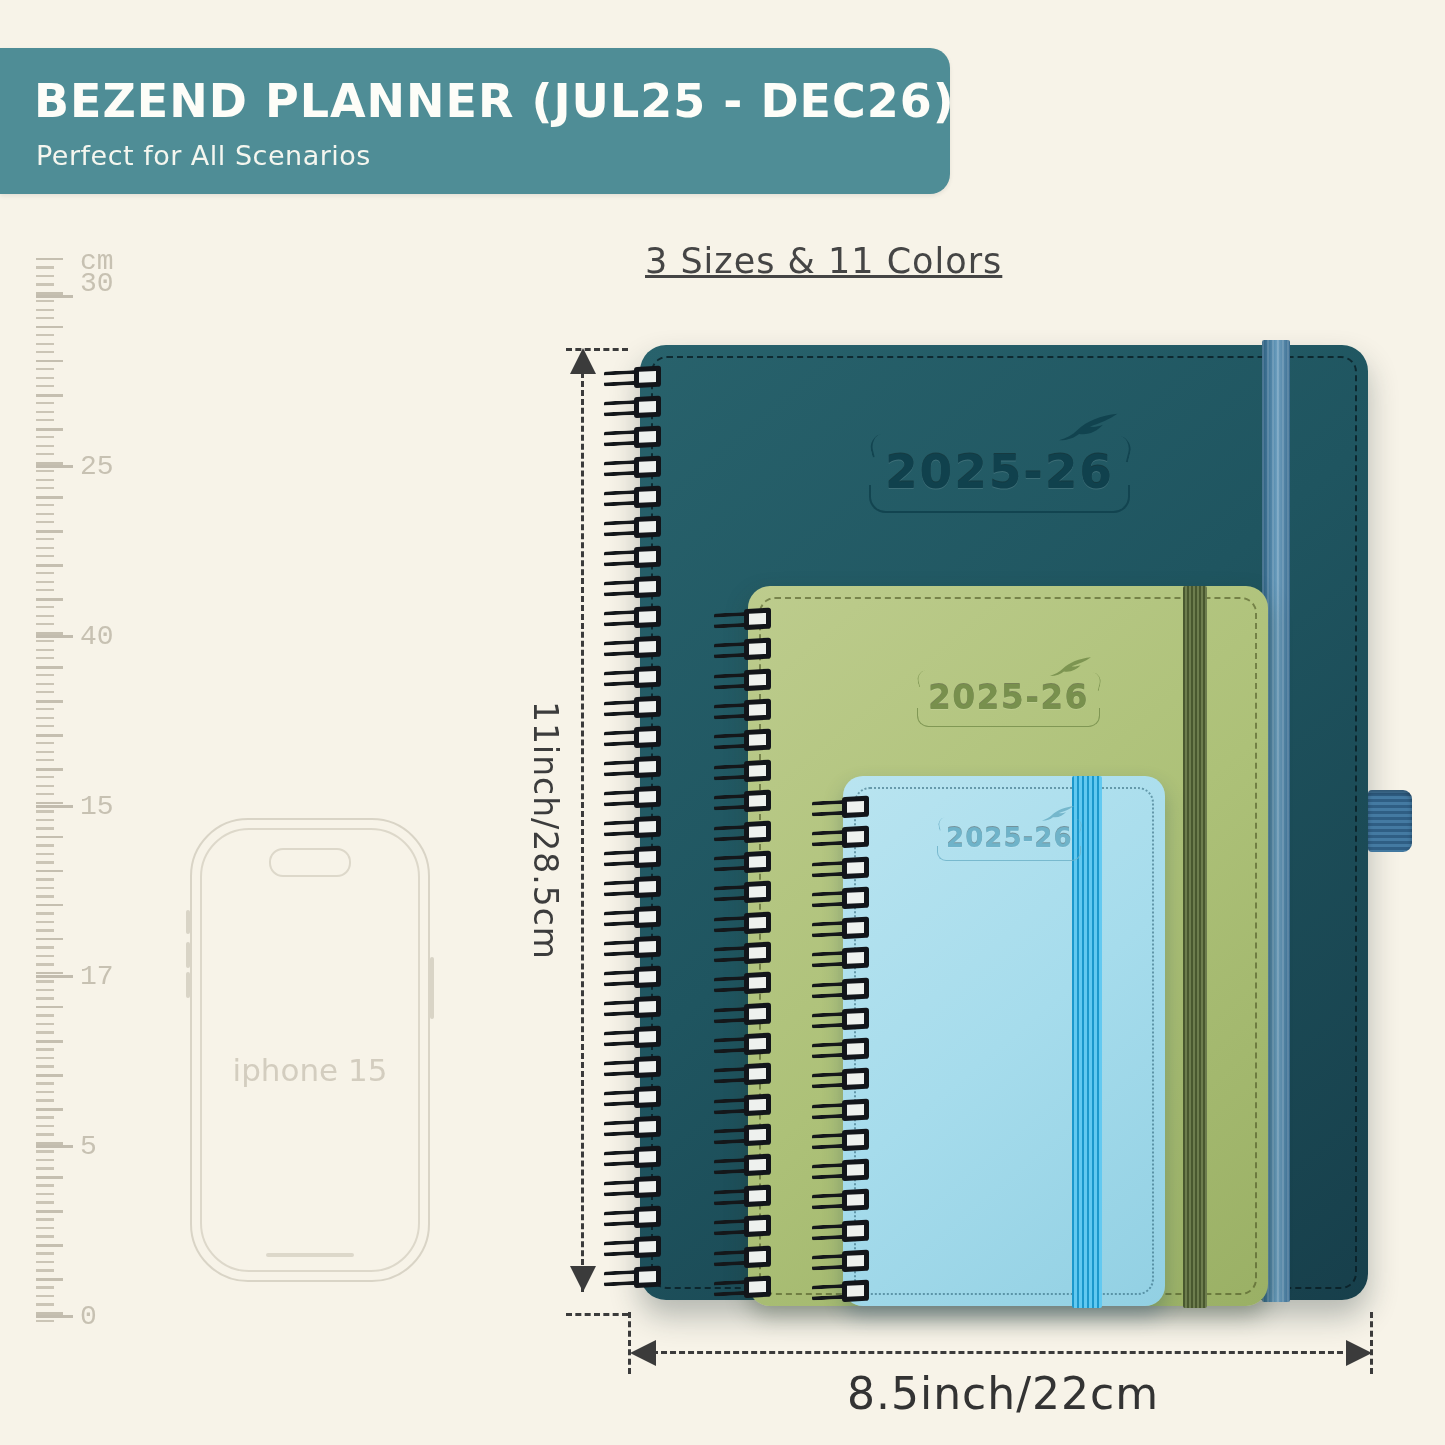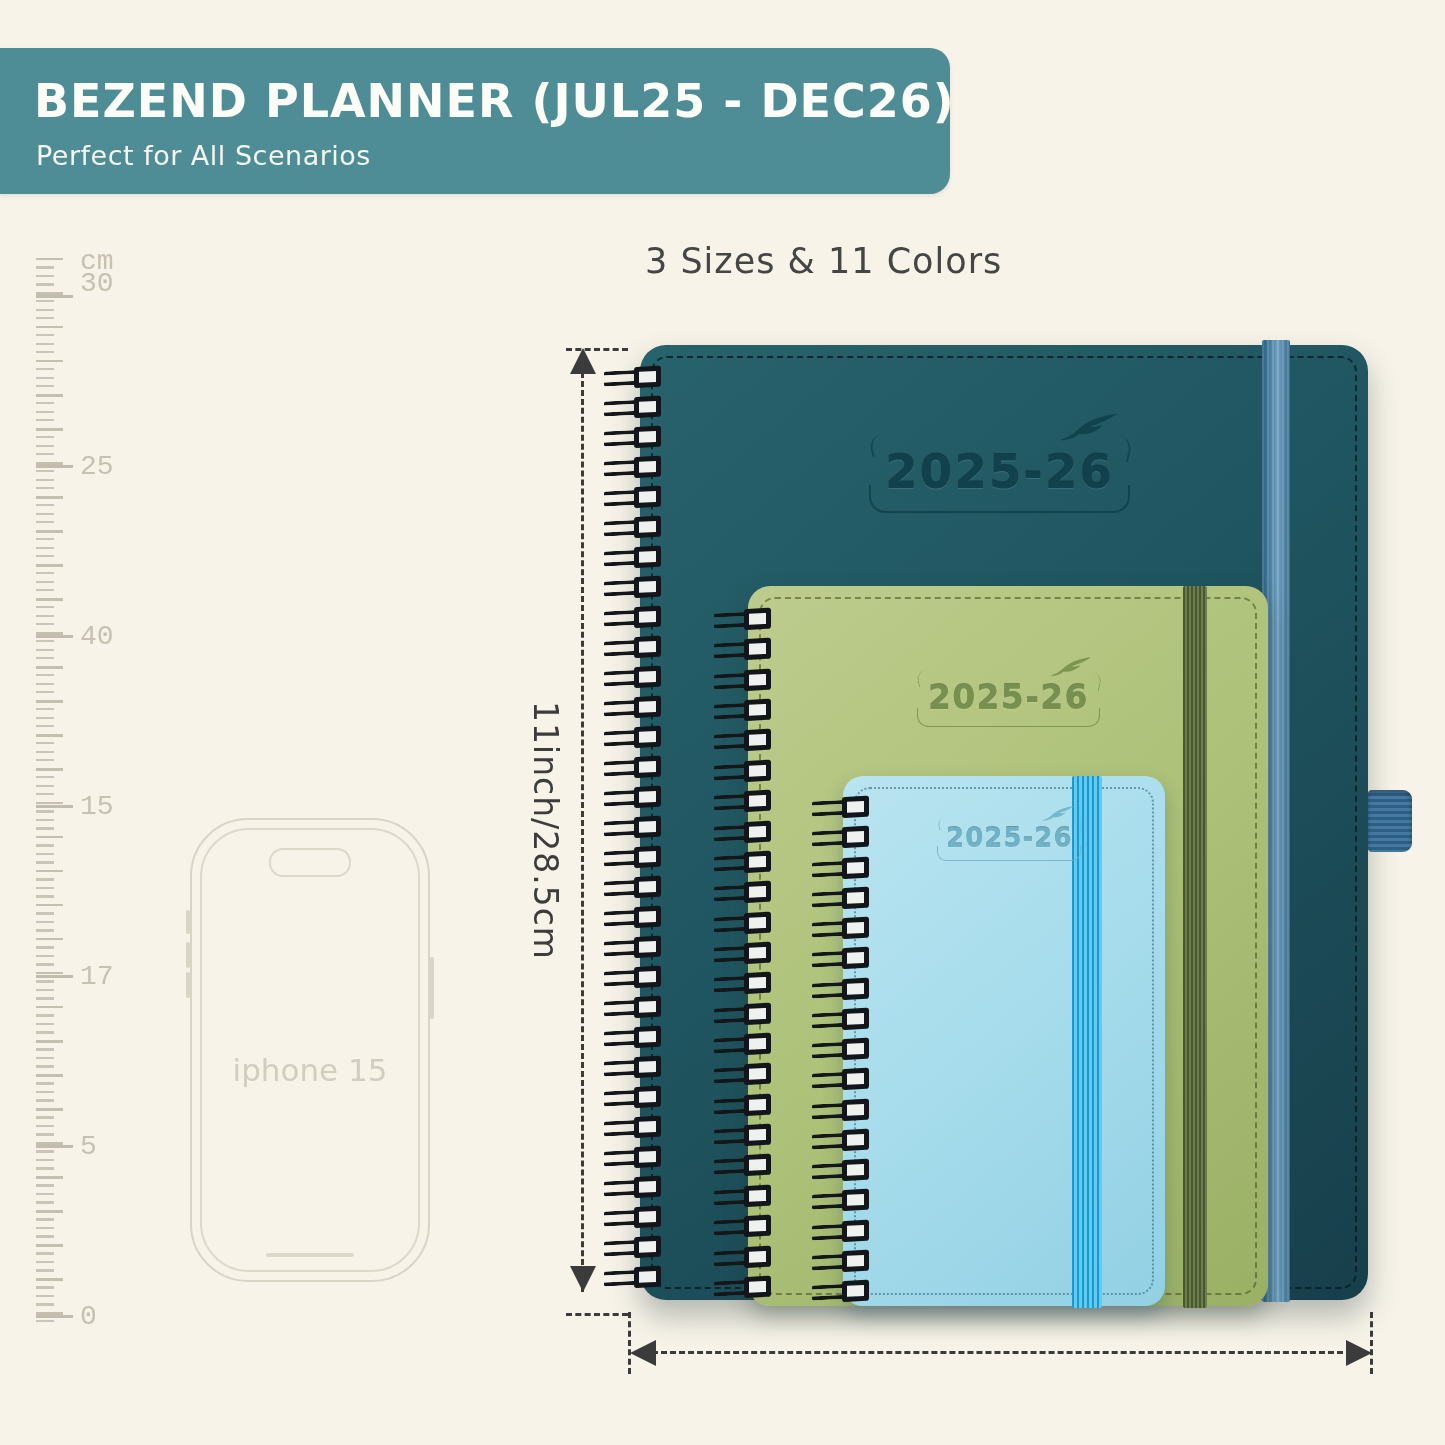--- a/index.html
+++ b/index.html
@@ -5,21 +5,21 @@
   html,body{margin:0;padding:0;}
   body{width:1445px;height:1445px;background:#f7f3e8;font-family:"DejaVu Sans",sans-serif;overflow:hidden;}
   #canvas{position:relative;width:1445px;height:1445px;background:#f7f3e8;}
 
   
   .banner{position:absolute;left:0;top:48px;width:950px;height:146px;background:#4f8d96;border-radius:0 20px 20px 0;box-shadow:0 2px 4px rgba(0,0,0,0.08);}
   .banner-title{position:absolute;left:34px;top:26px;color:#fdfdf8;font-size:46px;font-weight:bold;letter-spacing:1px;white-space:nowrap;}
   .banner-subtitle{position:absolute;left:36px;top:92px;color:#f4f6ef;font-size:27px;letter-spacing:0.5px;}
 
   
-  .features{position:absolute;left:645px;top:234px;color:#454545;}
+  .features{position:absolute;left:645px;top:234px;color:#454545;text-decoration:underline;}
   .feature-line{font-size:35px;line-height:54px;letter-spacing:1px;white-space:nowrap;}
 
   
   .ruler{position:absolute;left:0;top:0;}
   .ticks{position:absolute;}
   .ticks.minor{left:36px;top:258px;width:18px;height:1064px;
     background:repeating-linear-gradient(to bottom,#cbc5b6 0 2px,transparent 2px 8.5px);}
   .ticks.cm{left:36px;top:258px;width:27px;height:1066px;
     background:repeating-linear-gradient(to bottom,#c5bfb0 0 2.5px,transparent 2.5px 34px);}
   .ticks.num{left:36px;top:295px;width:37px;height:1026px;
@@ -479,14 +479,15 @@
   <div class="dim vdim-cap-bottom"></div>
   <div class="dim arrow up"></div>
   <div class="dim arrow down"></div>
   <div class="dim height-label">11inch/28.5cm</div>
 
   <div class="dim hdim-cap-left"></div>
   <div class="dim hdim-line"></div>
   <div class="dim hdim-cap-right"></div>
   <div class="dim arrow left"></div>
   <div class="dim arrow right"></div>
+  <div class="dim width-label">8.5inch/22cm</div>
 
 </div>
 
 </body></html>

